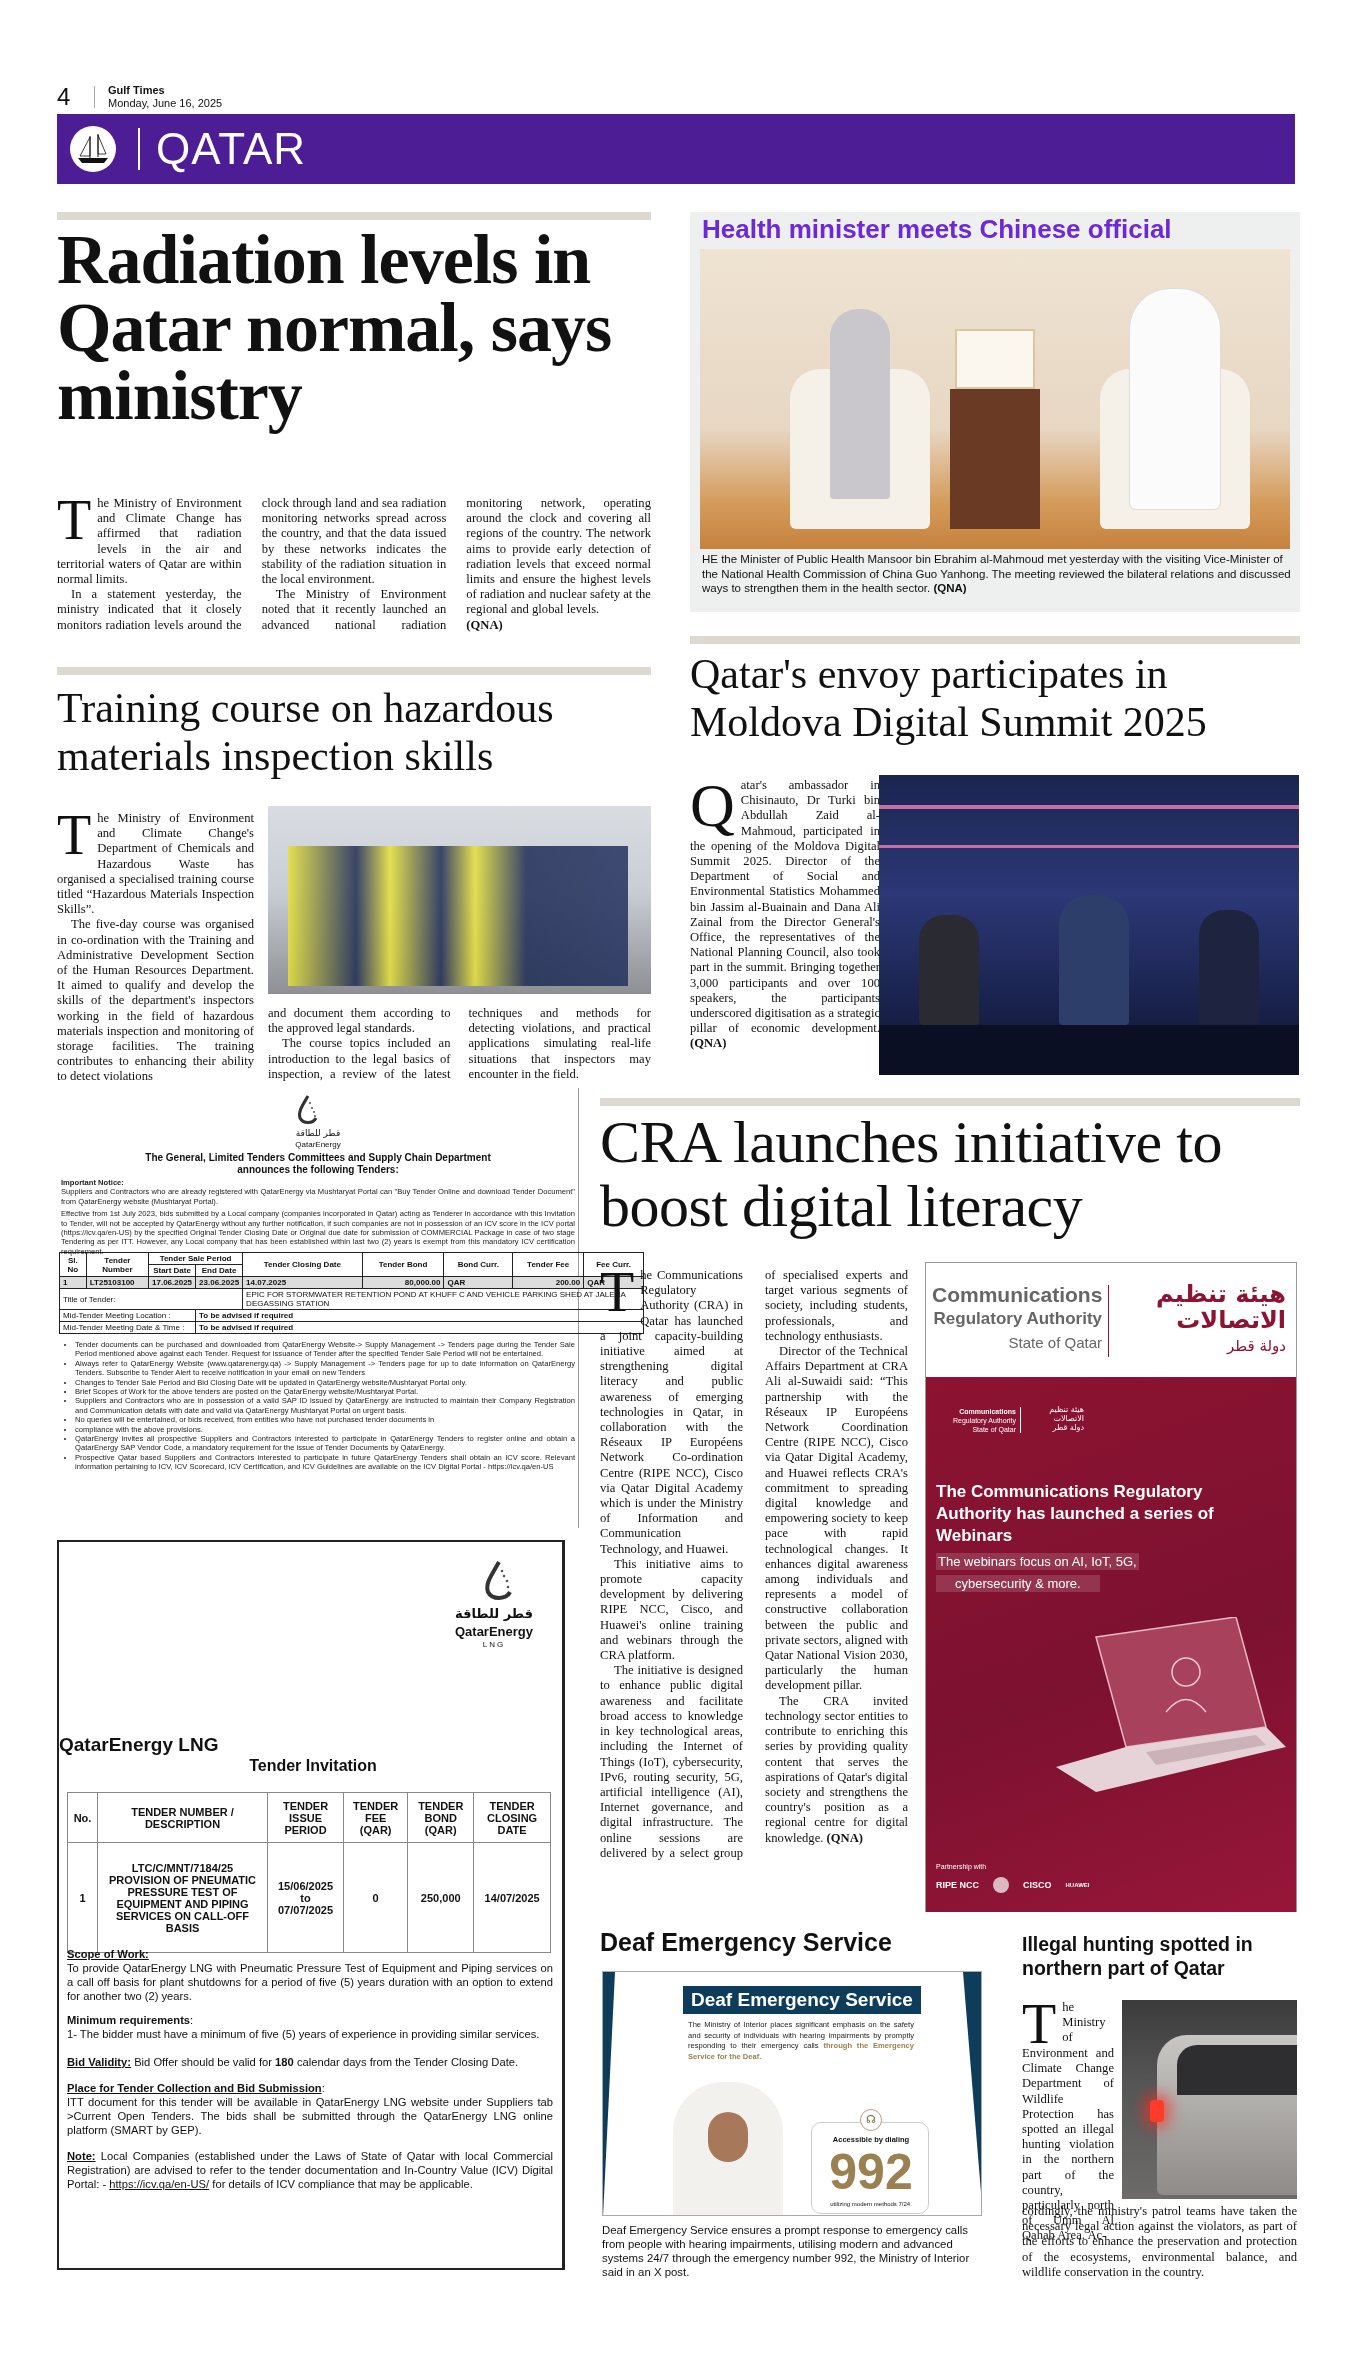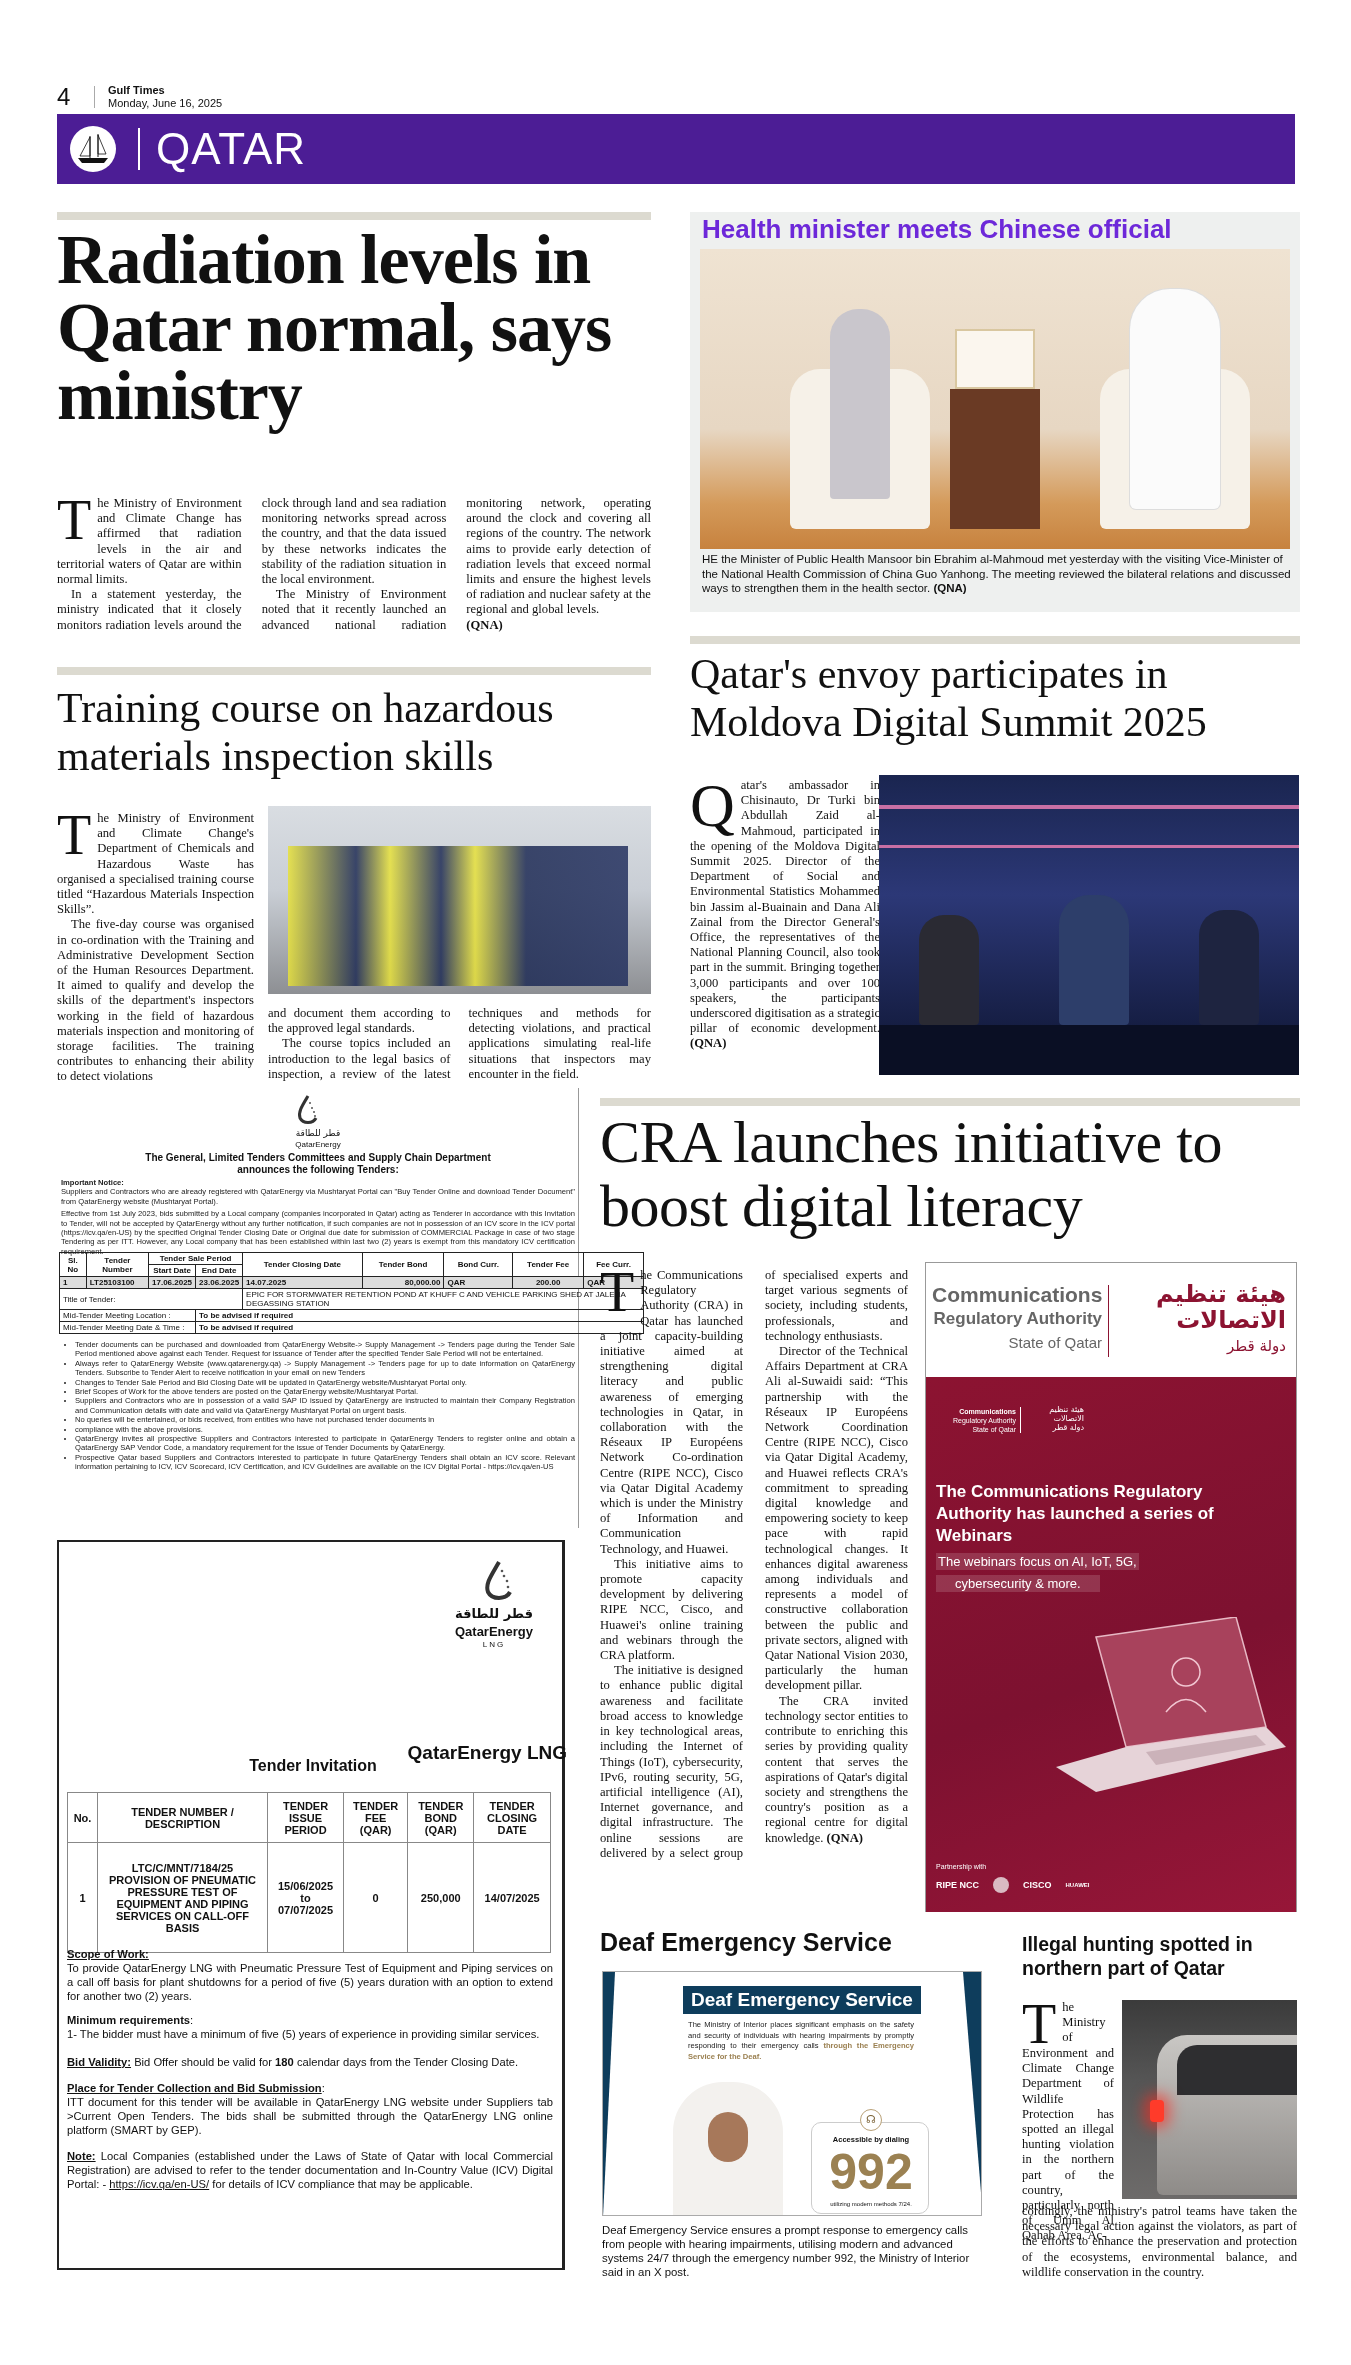--- a/index.html
+++ b/index.html
@@ -131,21 +131,21 @@
           <th>End Date</th>
         </tr>
     <tr style="background:#ddd;font-weight:bold">
           <td>1</td>
           <td>LT25103100</td>
           <td>17.06.2025</td>
           <td>23.06.2025</td>
           <td>14.07.2025</td>
           <td style="text-align:right">80,000.00</td>
           <td>QAR</td>
-          <td style="text-align:center">200.00</td>
+          <td style="text-align:right">200.00</td>
           <td>QAR</td>
         </tr>
     <tr>
           <td colspan="4">Title of Tender:</td>
           <td colspan="5">EPIC FOR STORMWATER RETENTION POND AT KHUFF C AND VEHICLE PARKING SHED AT JALEHA DEGASSING STATION</td>
         </tr>
     <tr>
           <td colspan="3">Mid-Tender Meeting Location :</td>
           <td colspan="6" style="font-weight:bold">To be advised if required</td>
         </tr>
@@ -174,21 +174,21 @@
         <path d="M20 2 C12 16 6 24 9 32 C13 40 27 40 31 32" fill="none" stroke="#333" stroke-width="4"></path>
         <circle cx="25" cy="16" r="1.3" fill="#555"></circle>
         <circle cx="28" cy="21" r="1.3" fill="#555"></circle>
         <circle cx="29" cy="27" r="1.3" fill="#555"></circle>
         <circle cx="23" cy="11" r="1.3" fill="#555"></circle>
       </svg>
   </div>
   <div class="abs" style="left:380px;top:64px;width:110px;text-align:center;font-size:13px;font-weight:bold;font-family:'DejaVu Sans',sans-serif">قطر للطاقة</div>
   <div class="abs sans" style="left:380px;top:82px;width:110px;text-align:center;font-size:13px;font-weight:bold">QatarEnergy</div>
   <div class="abs sans" style="left:380px;top:98px;width:110px;text-align:center;font-size:8px;letter-spacing:2px">LNG</div>
-  <div class="abs sans" style="left:0;top:200px;width:508px;text-align:right;font-size:19px;font-weight:bold">QatarEnergy LNG</div>
+  <div class="abs sans" style="left:0;top:192px;width:508px;text-align:left;font-size:19px;font-weight:bold">QatarEnergy LNG</div>
   <div class="abs sans" style="left:0;top:215px;width:508px;text-align:center;font-size:16px;font-weight:bold">Tender Invitation</div>
   <table class="abs t2" style="left:8px;top:250px;width:484px">
     <tbody>
         <tr style="height:50px">
           <th style="width:30px">No.</th>
           <th style="width:170px">TENDER NUMBER / DESCRIPTION</th>
           <th>TENDER ISSUE PERIOD</th>
           <th>TENDER FEE (QAR)</th>
           <th>TENDER BOND (QAR)</th>
           <th>TENDER CLOSING DATE</th>

